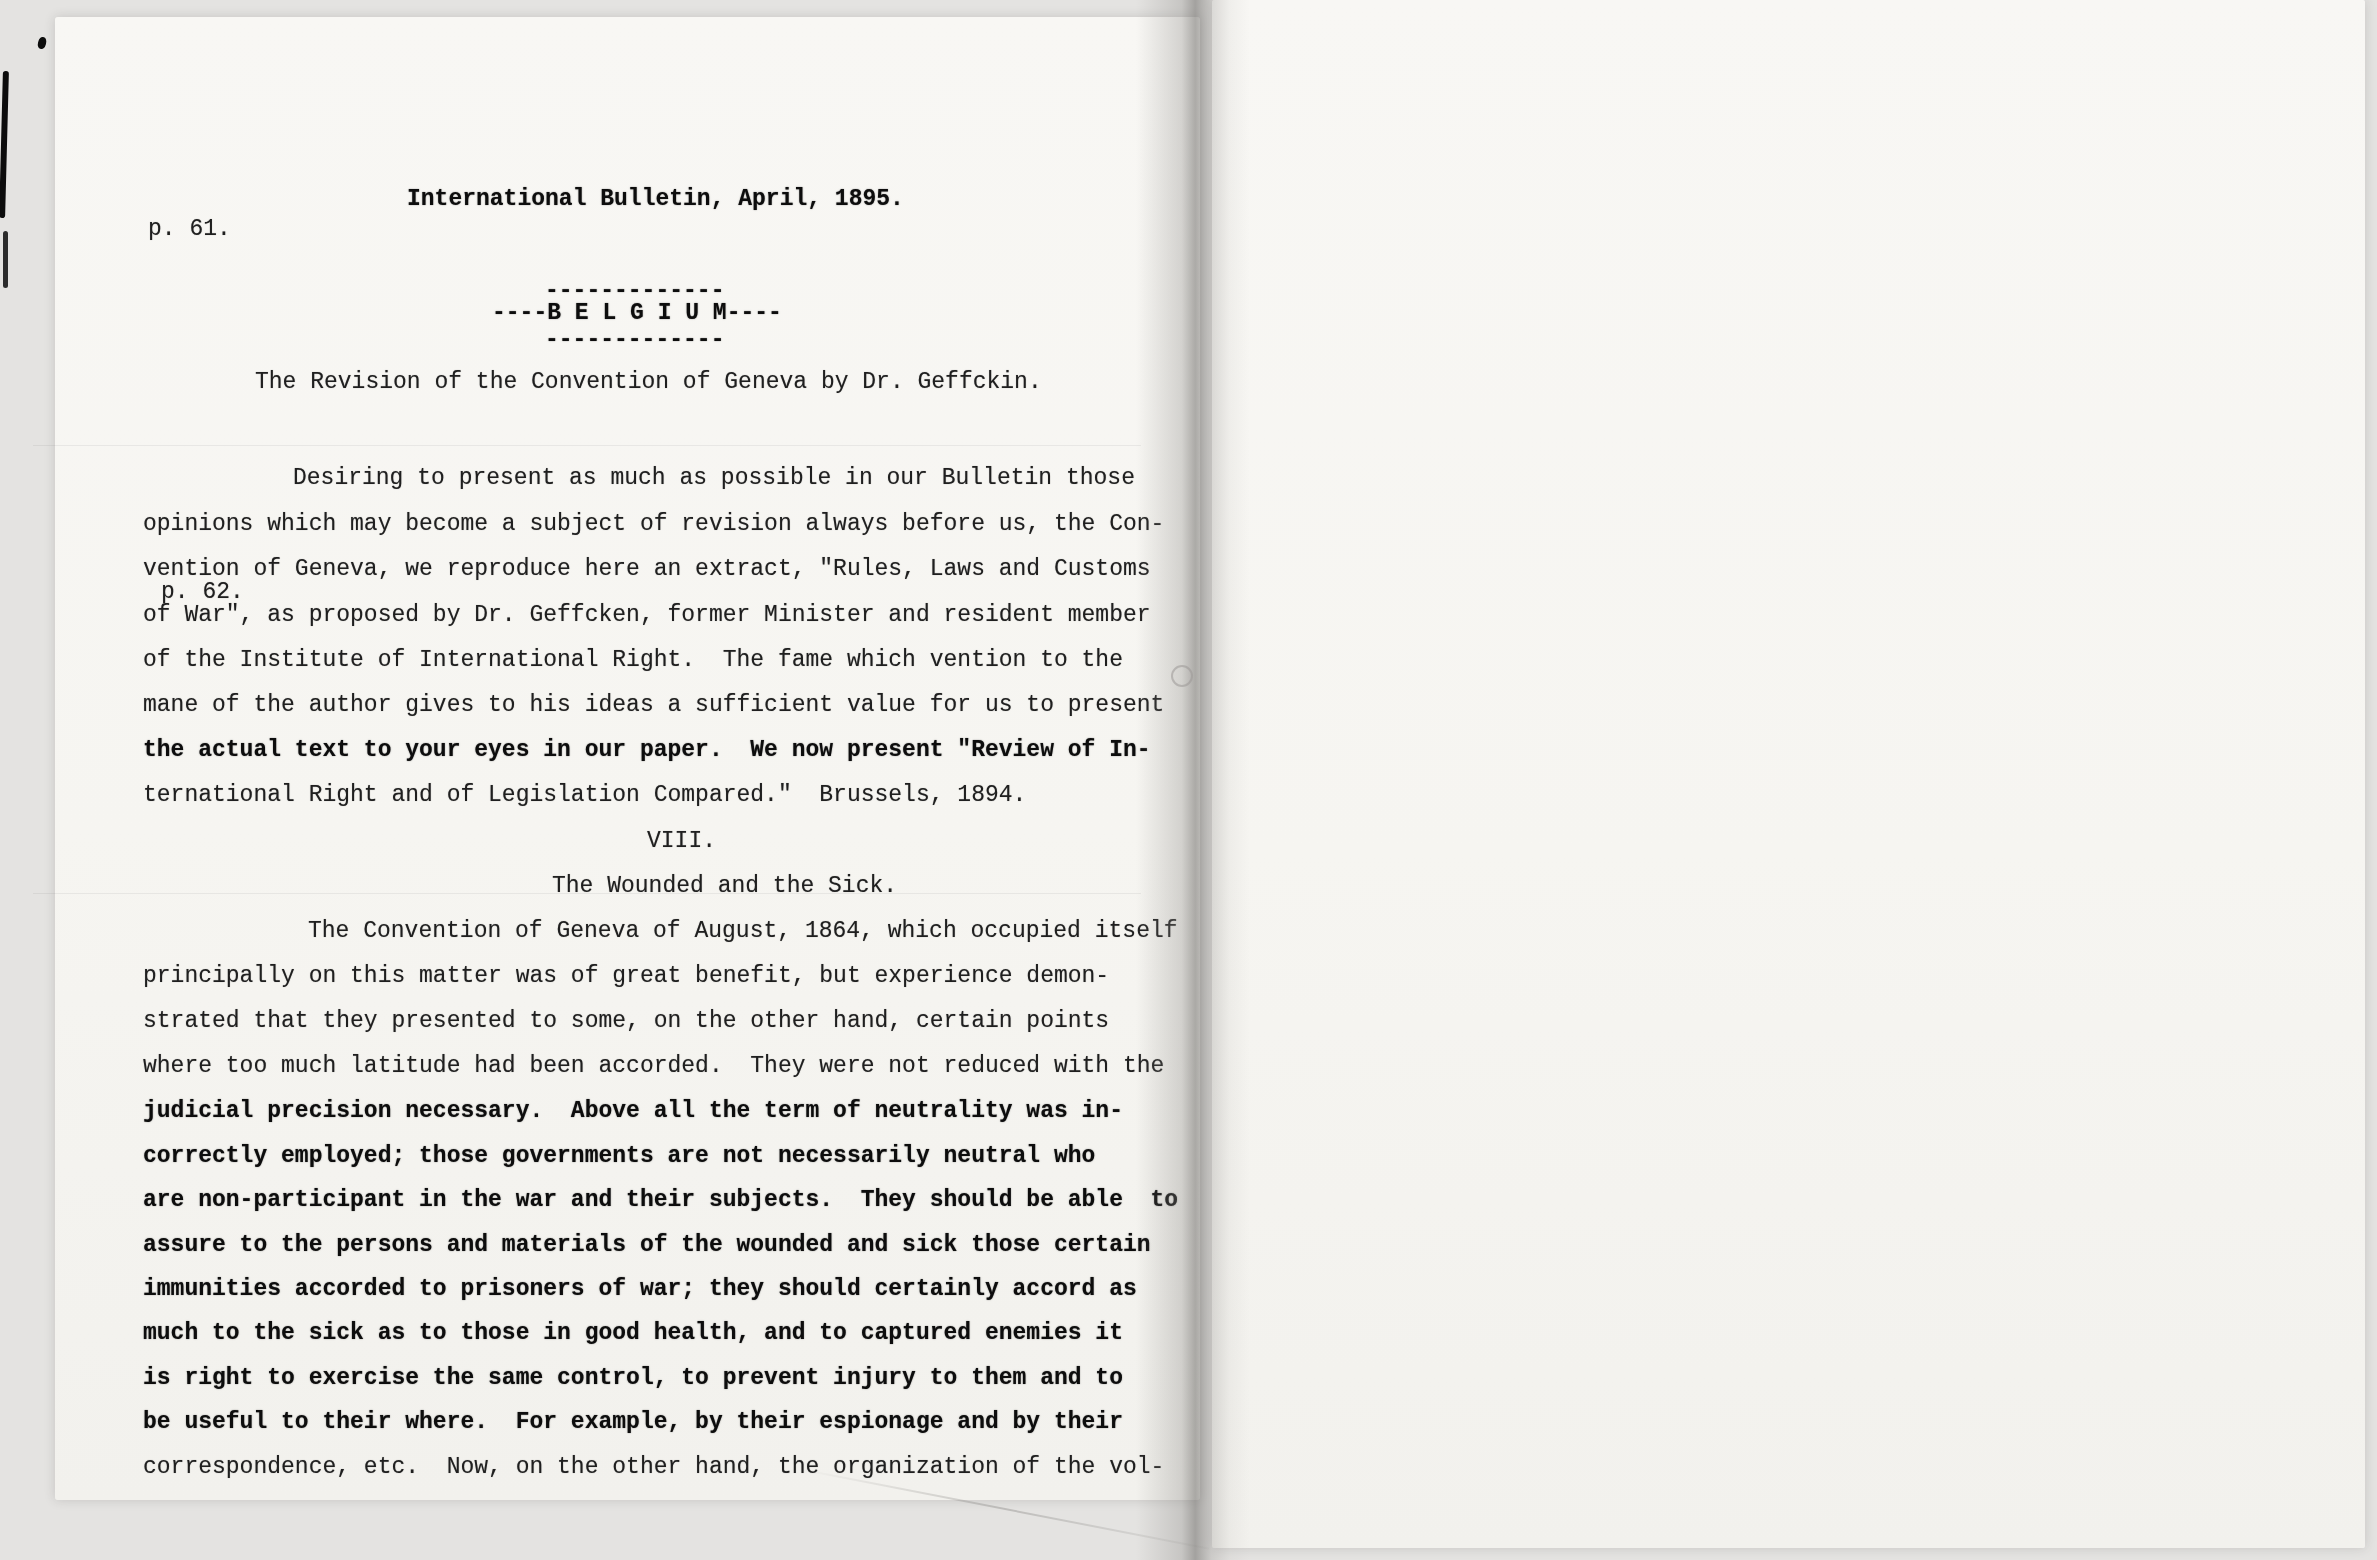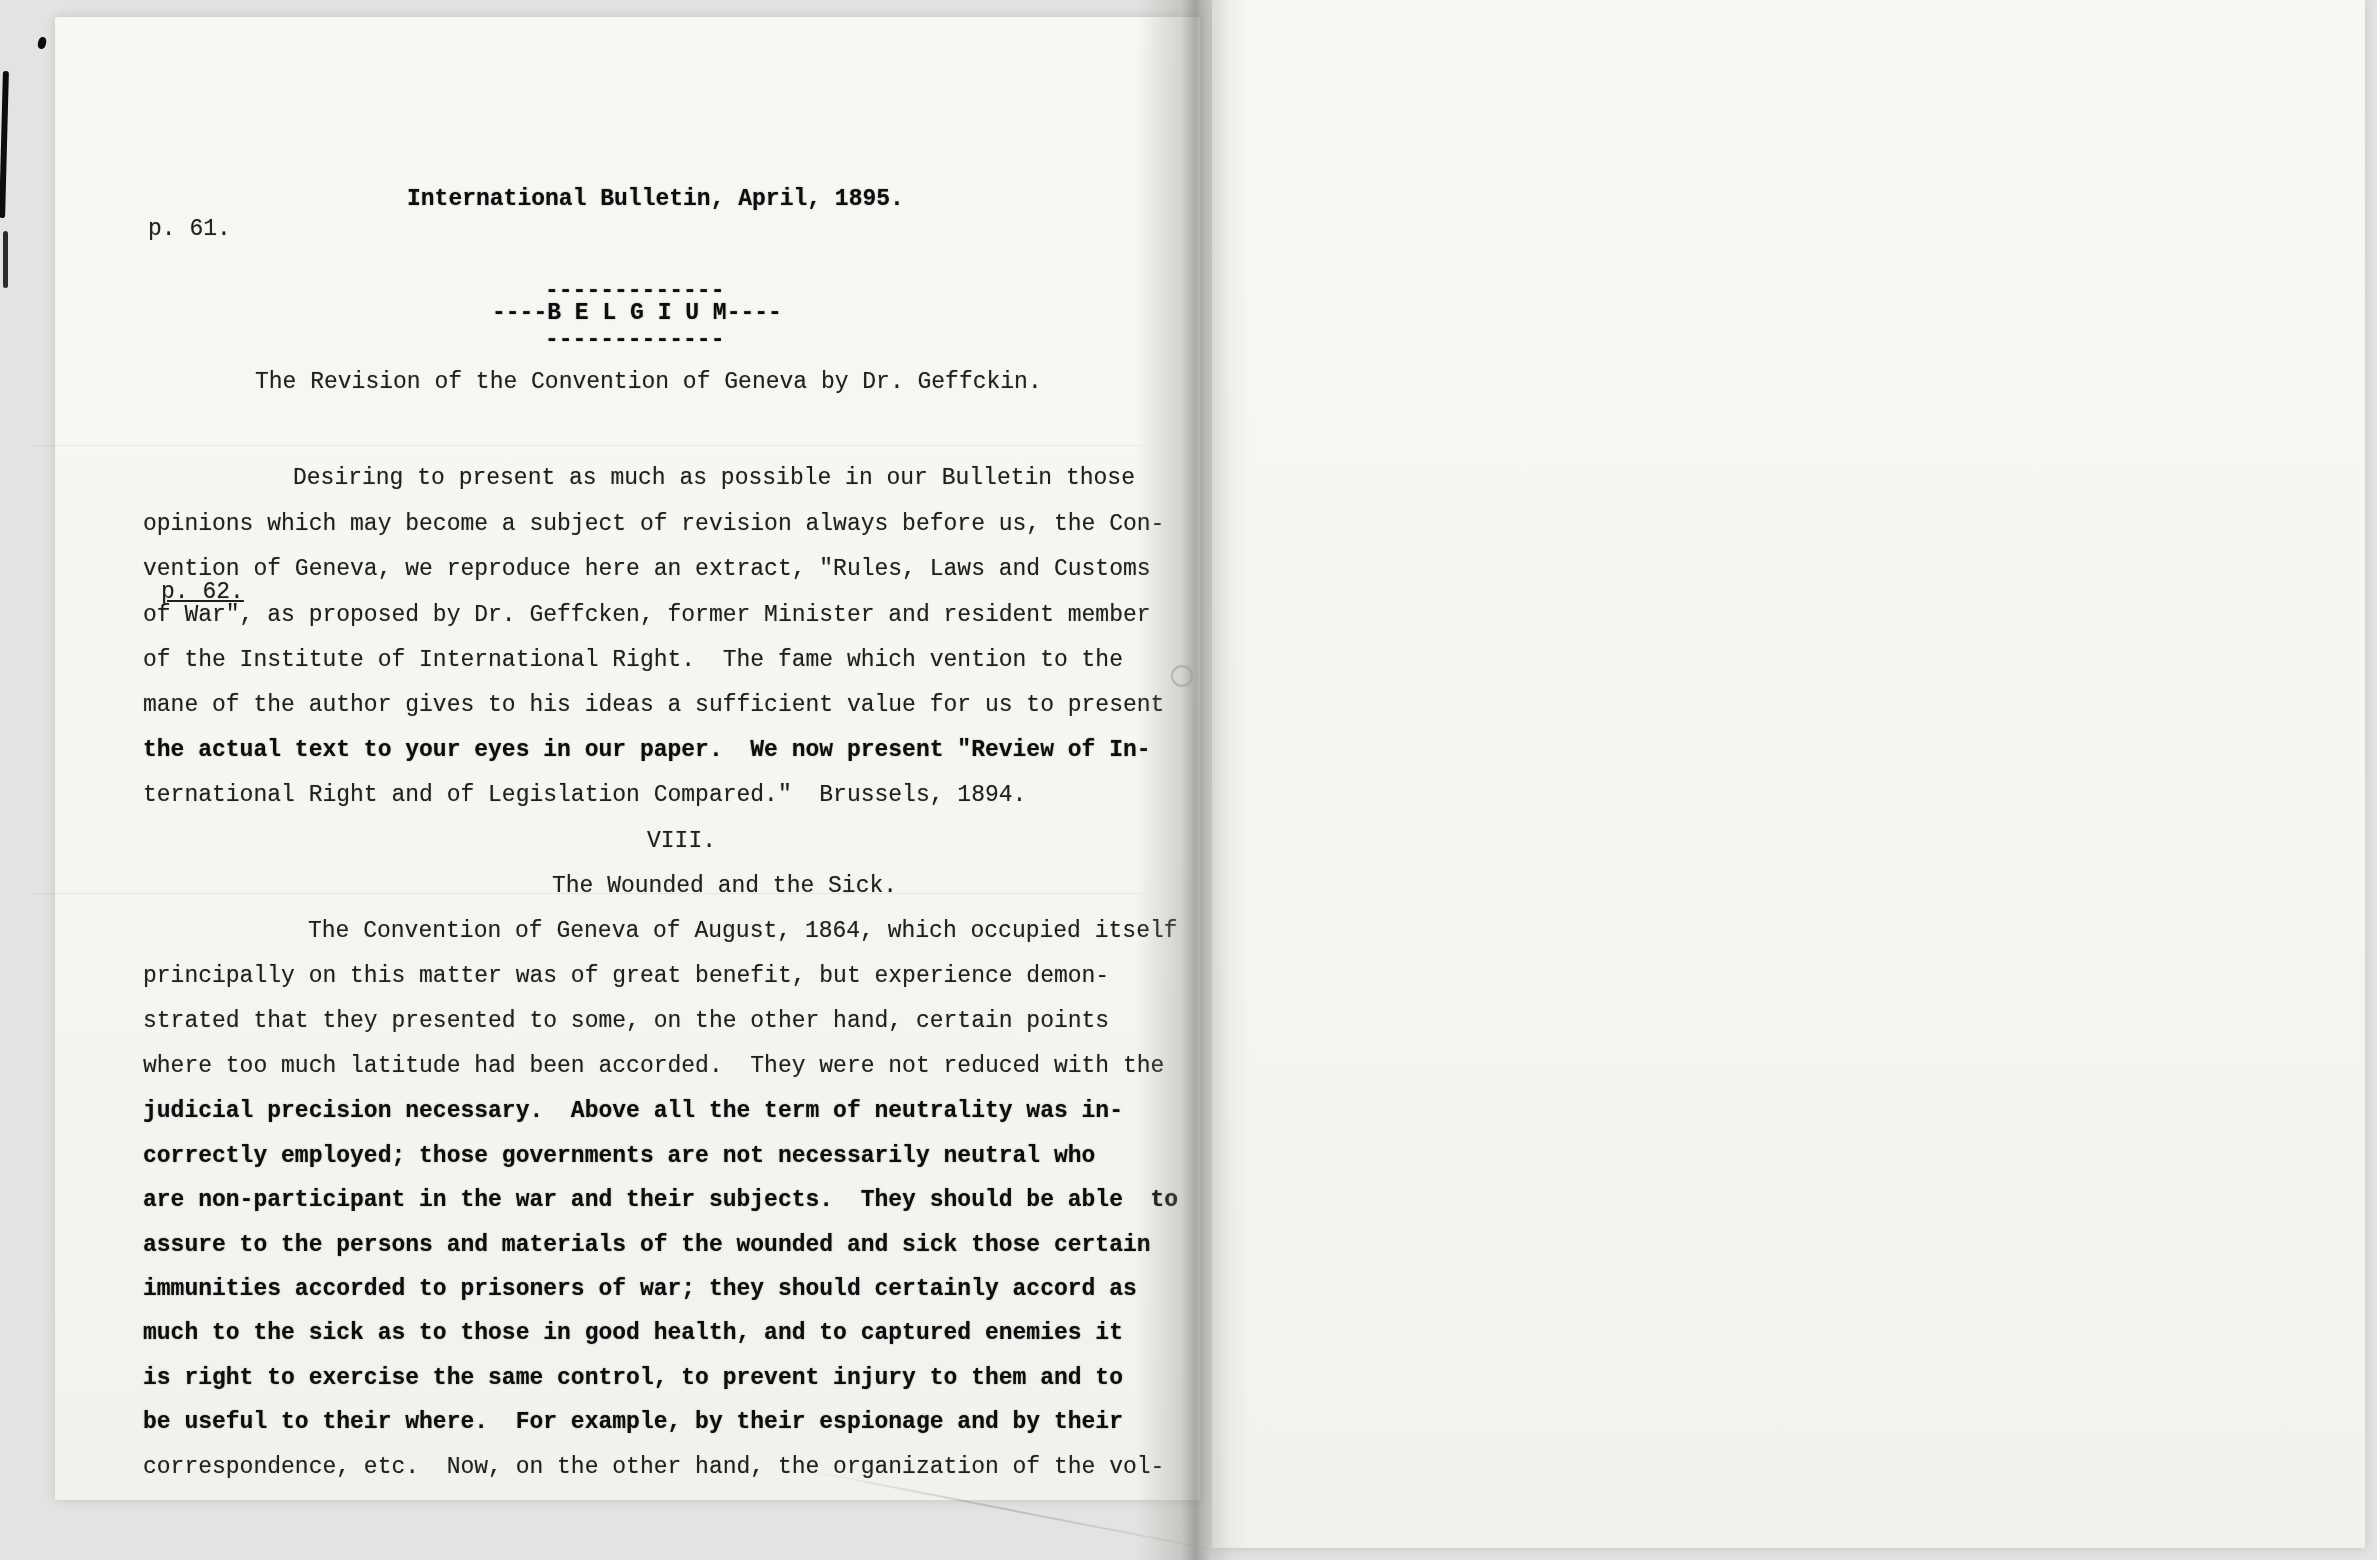--- a/index.html
+++ b/index.html
@@ -66,21 +66,21 @@
   <div class="page" id="page1">
       <div class="line heavy" style="left: 352px; top: 170px;">International Bulletin, April, 1895.</div>
       <div class="line" style="left: 93px; top: 200px;">p. 61.</div>
       <div class="line heavy" style="left: 490px; top: 262px;">-------------</div>
       <div class="line heavy" style="left: 437px; top: 284px;">----B E L G I U M----</div>
       <div class="line heavy" style="left: 490px; top: 311px;">-------------</div>
       <div class="line" style="left: 238px; top: 449px;">Desiring to present as much as possible in our Bulletin those</div>
       <div class="line" style="left: 200px; top: 353px;">The Revision of the Convention of Geneva by Dr. Geffckin.</div>
       <div class="line" style="left: 88px; top: 495px;">opinions which may become a subject of revision always before us, the Con-</div>
       <div class="line" style="left: 88px; top: 540px;">vention of Geneva, we reproduce here an extract, "Rules, Laws and Customs</div>
-      <div class="line" style="left: 106px; top: 563px; text-decoration: underline;">p. 62.</div>
+      <div class="line" style="left: 106px; top: 563px;">p. 62.</div>
       <div class="line" style="left: 88px; top: 586px;">of War", as proposed by Dr. Geffcken, former Minister and resident member</div>
       <div class="line" style="left: 88px; top: 631px;">of the Institute of International Right.  The fame which vention to the</div>
       <div class="line" style="left: 88px; top: 676px;">mane of the author gives to his ideas a sufficient value for us to present</div>
       <div class="line heavy" style="left: 88px; top: 721px;">the actual text to your eyes in our paper.  We now present "Review of In-</div>
       <div class="line" style="left: 88px; top: 766px;">ternational Right and of Legislation Compared."  Brussels, 1894.</div>
       <div class="line" style="left: 592px; top: 812px;">VIII.</div>
       <div class="line" style="left: 497px; top: 857px;">The Wounded and the Sick.</div>
       <div class="line" style="left: 253px; top: 902px;">The Convention of Geneva of August, 1864, which occupied itself</div>
       <div class="line" style="left: 88px; top: 947px;">principally on this matter was of great benefit, but experience demon-</div>
       <div class="line" style="left: 88px; top: 992px; text-align: right;">strated that they presented to some, on the other hand, certain points</div>

